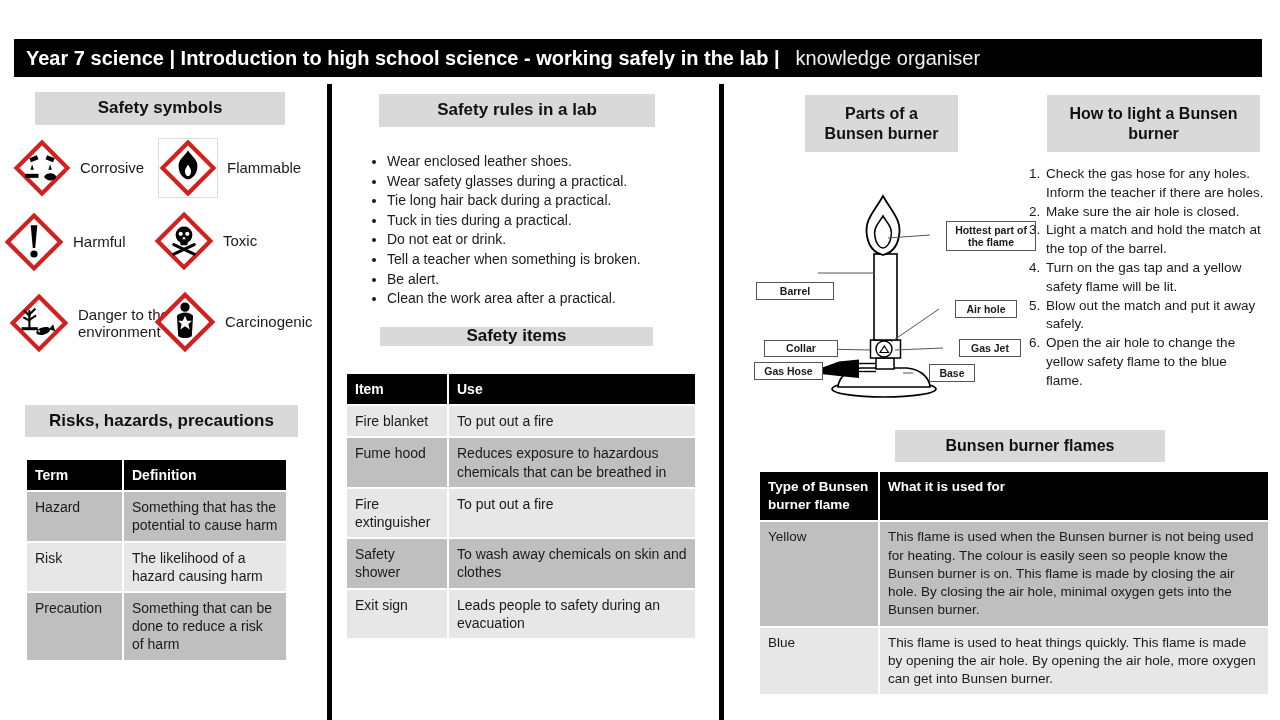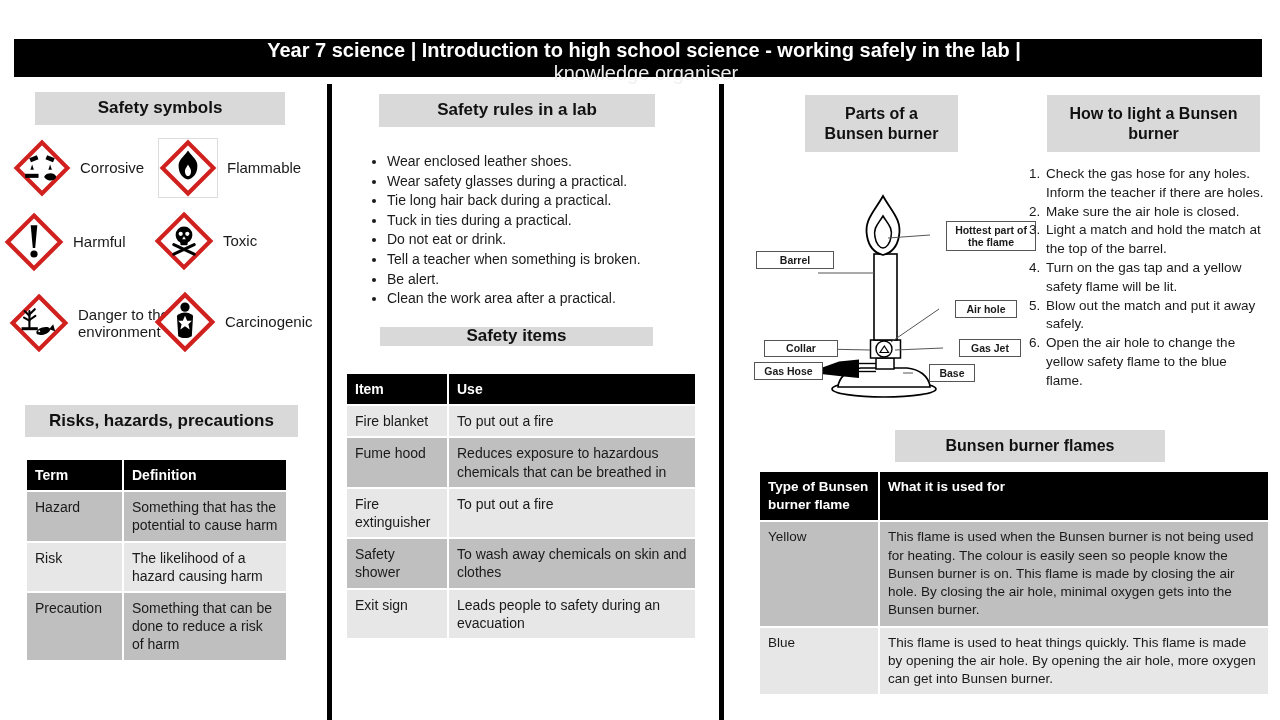--- a/index.html
+++ b/index.html
@@ -2,23 +2,23 @@
 <html><head>
 <meta charset="utf-8">
 <style>
   html,body { margin:0; padding:0; background:#fff; }
   .page { position:relative; width:1280px; height:720px; overflow:hidden; background:#fff;
           font-family:"Liberation Sans", sans-serif; color:#1a1a1a; }
 
   
   .titlebar { position:absolute; left:14px; top:39px; width:1248px; height:38px; background:#000;
               color:#fff; display:flex; align-items:center; padding-left:12px; box-sizing:border-box;
-              font-size:20px; white-space:nowrap;flex-direction:column; }
+              font-size:20px; white-space:nowrap; }
   .titlebar .t-bold  { font-weight:bold; }
-  .titlebar .t-light { font-weight:normal; margin-left:4px; color:#f0f0f0; }
+  .titlebar .t-light { font-weight:normal; margin-left:16px; color:#f0f0f0; }
 
   
   .vdiv { position:absolute; top:84px; width:5px; height:636px; background:#000; }
   .vdiv.d1 { left:327px; } .vdiv.d2 { left:719px; }
 
   
   .hdr { position:absolute; background:#d9d9d9; display:flex; align-items:center; justify-content:center;
          text-align:center; font-weight:bold; color:#111; box-sizing:border-box; line-height:1.2; }
 
   
@@ -257,21 +257,21 @@
         <line x1="83" y1="83" x2="139" y2="83"></line>
         <line x1="87" y1="159" x2="135" y2="160"></line>
         <line x1="195" y1="45" x2="153" y2="48"></line>
         <line x1="204" y1="119" x2="156" y2="152"></line>
         <line x1="208" y1="158" x2="160" y2="160"></line>
         <line x1="178" y1="183" x2="168" y2="183"></line>
         <line x1="85" y1="181" x2="76" y2="181"></line>
       </g>
       <polygon points="72,181 79,177.5 79,184.5" fill="#000"></polygon>
     </svg>
-    <div class="dlabel" style="left:5px;top:61px;width:78px;height:18px;">Barrel</div>
+    <div class="dlabel" style="left:5px;top:92px;width:78px;height:18px;">Barrel</div>
     <div class="dlabel" style="left:13px;top:150px;width:74px;height:17px;">Collar</div>
     <div class="dlabel" style="left:3px;top:172px;width:69px;height:18px;">Gas Hose</div>
     <div class="dlabel" style="left:195px;top:31px;width:90px;height:30px;">Hottest part of the flame</div>
     <div class="dlabel" style="left:204px;top:110px;width:62px;height:18px;">Air hole</div>
     <div class="dlabel" style="left:208px;top:149px;width:62px;height:18px;">Gas Jet</div>
     <div class="dlabel" style="left:178px;top:174px;width:46px;height:18px;">Base</div>
   </div>
 
   <div class="hdr" style="left:1047px;top:95px;width:213px;height:57px;font-size:16px;padding:0 14px;">How to light a Bunsen burner</div>
 

